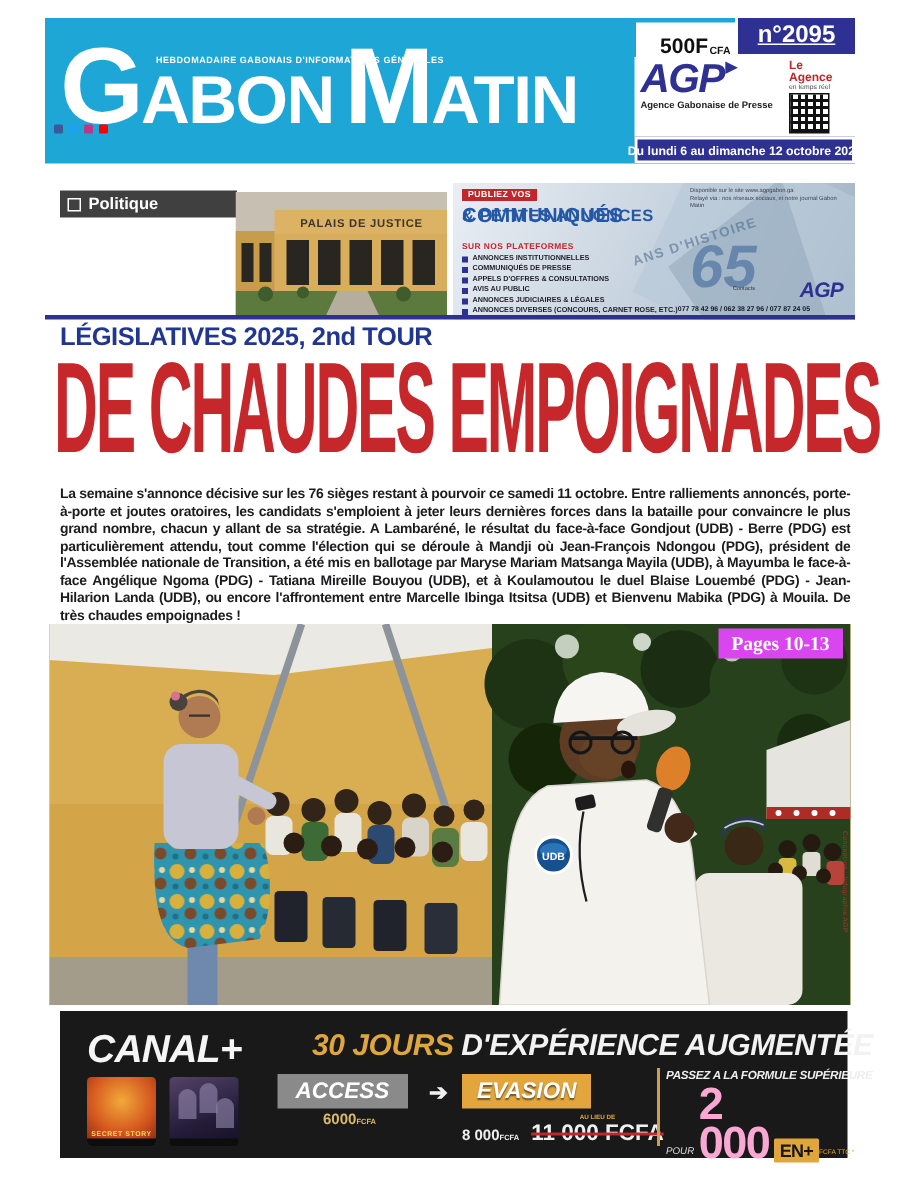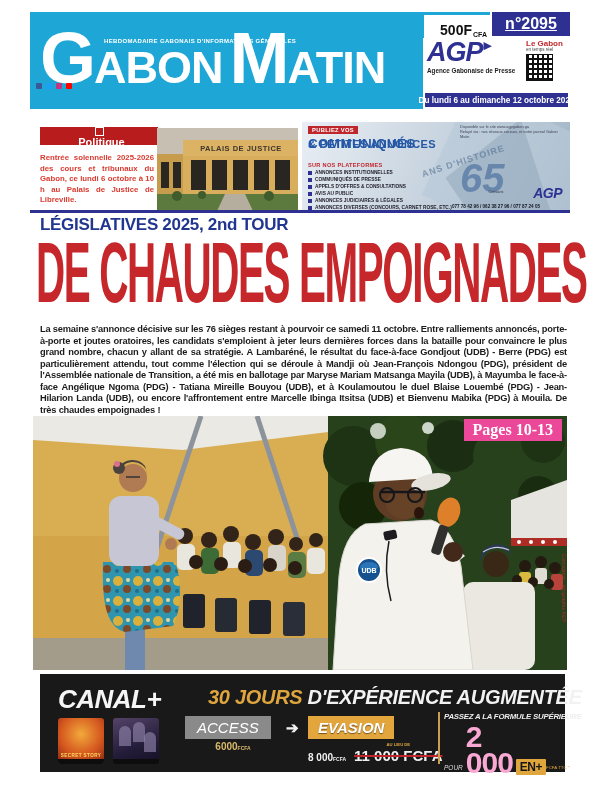--- a/index.html
+++ b/index.html
@@ -34,23 +34,23 @@
   .qr{width:25px;height:25px;margin-top:1px;border:1px solid #111;background-color:#fff;
       background-image:repeating-linear-gradient(0deg,#111 0 2px,transparent 2px 5px),
                        repeating-linear-gradient(90deg,#111 0 2px,transparent 2px 5px);}
   .social-row{position:absolute;left:6px;bottom:20px;display:flex;gap:4px;}
   .social-dot{width:6px;height:6px;border-radius:1px;}
   .date-bar{position:absolute;right:0;bottom:0;width:147px;height:18px;background:#2e3192;color:#fff;
             font-size:8.2px;font-weight:bold;display:flex;align-items:center;justify-content:center;
             border:2px solid #fff;box-sizing:border-box;white-space:nowrap;}
 
   
-  .politique-chip{position:absolute;left:40px;top:127px;width:118px;height:18px;background:#b91c1c;
+  .politique-chip{position:absolute;left:40px;top:127px;width:118px;height:18px;background:#404040;
                   color:#fff;font-weight:bold;font-size:11px;display:flex;align-items:center;
-                  padding-left:5px;box-sizing:border-box;flex-direction:column;}
+                  padding-left:5px;box-sizing:border-box;}
   .chip-square{width:7px;height:7px;border:1.5px solid #fff;margin-right:5px;flex:0 0 auto;}
   .brief{position:absolute;left:40px;top:153px;width:114px;font-size:7.8px;font-weight:bold;
          color:#d93a30;text-align:justify;line-height:1.35;}
   .court-photo{position:absolute;left:157px;top:128px;width:141px;height:83px;}
   .court-photo svg{display:block;width:100%;height:100%;}
 
   .agp-ad{position:absolute;left:302px;top:122px;width:268px;height:91px;overflow:hidden;
           background:linear-gradient(115deg,#e9eef4,#c3d0dc 55%,#9db1c3);}
   .ad-shape1{position:absolute;right:-20px;top:-10px;width:150px;height:120px;background:#b9c9d8;
              transform:rotate(25deg);opacity:.65;}
@@ -81,42 +81,42 @@
   .kicker{position:absolute;left:40px;top:215px;font-size:17px;font-weight:bold;color:#21368f;letter-spacing:-.3px;}
   .headline{position:absolute;left:36px;top:233px;font-size:86px;font-weight:bold;color:#c5272b;
             letter-spacing:-3px;line-height:.92;white-space:nowrap;transform:scaleX(.47);
             transform-origin:left top;}
   .lead{position:absolute;left:40px;top:324px;width:527px;height:92px;overflow:hidden;font-size:9.3px;
         line-height:11.5px;font-weight:bold;color:#1c1c1e;text-align:justify;letter-spacing:-.2px;}
 
   
   .photo{position:absolute;left:33px;top:416px;width:534px;height:254px;background:#caa850;}
   .photo svg{display:block;width:100%;height:100%;}
-  .pages-badge{position:absolute;right:5px;top:3px;background:#ec4899;color:#fff;
-               font-family:"Liberation Serif",serif;font-weight:bold;font-size:16px;padding:2px 9px;}
+  .pages-badge{position:absolute;right:5px;top:3px;background:#d946ef;color:#fff;
+               font-family:"Liberation Serif",serif;font-weight:bold;font-size:13px;padding:2px 9px;}
   .photo-credit{position:absolute;right:1px;top:138px;writing-mode:vertical-rl;font-size:4.5px;
                 color:#b03028;letter-spacing:.3px;}
 
   
   .canal{position:absolute;left:40px;top:674px;width:525px;height:98px;background:#191919;}
   .canal-brand{position:absolute;left:18px;top:10px;font-size:26px;font-weight:bold;font-style:italic;
                color:#f5f5f5;letter-spacing:-.5px;}
   .canal-headline{position:absolute;left:168px;top:12px;font-size:20px;font-weight:bold;font-style:italic;
                   white-space:nowrap;letter-spacing:-.3px;}
   .canal-headline .gold{color:#dfa63e;}
   .canal-headline .white{color:#f2f2f2;}
   .posters{position:absolute;left:18px;top:44px;display:flex;gap:9px;}
   .poster{width:46px;height:46px;border-radius:3px;position:relative;overflow:hidden;}
   .poster1{background:radial-gradient(circle at 50% 35%,#f2a93b,#d4571f 55%,#8c2710 95%);}
   .poster2{background:linear-gradient(160deg,#544368,#241d3a 60%,#141024);}
   .poster1 .plabel{position:absolute;left:0;right:0;bottom:6px;text-align:center;font-size:4.6px;
                    font-weight:bold;color:#ffd95e;letter-spacing:.4px;}
   .poster .pbar{position:absolute;left:0;right:0;bottom:0;height:5px;background:#0d0d0d;}
   .poster2 .fig{position:absolute;width:12px;height:20px;border-radius:6px 6px 0 0;background:#8d82a8;opacity:.65;}
-  .access-box{position:absolute;left:145px;top:42px;background:#8a8a8a;color:#fff;font-weight:normal;
+  .access-box{position:absolute;left:145px;top:42px;background:#8a8a8a;color:#fff;font-weight:bold;
               font-style:italic;font-size:15px;padding:3px 12px;}
   .access-price{position:absolute;left:150px;top:67px;width:86px;text-align:center;color:#d9ba6a;
                 font-weight:bold;font-size:10px;}
   .cur{font-size:5px;font-weight:bold;}
   .canal-arrow{position:absolute;left:246px;top:45px;color:#f0f0f0;font-size:15px;font-weight:bold;}
   .evasion-box{position:absolute;left:268px;top:42px;background:#e2a63d;color:#fff;font-weight:bold;
                font-style:italic;font-size:15px;padding:3px 10px;text-shadow:0 1px 1px rgba(0,0,0,.5);}
   .evasion-price{position:absolute;left:268px;top:69px;display:flex;gap:8px;align-items:flex-end;color:#f0f0f0;}
   .ev-now{font-size:10px;font-weight:bold;}
   .ev-old{display:flex;flex-direction:column;align-items:center;line-height:1;}
@@ -158,40 +158,39 @@
     <div class="white-panel">
       <div class="agp-row">
         <div>
           <div style="display:flex;align-items:flex-start;">
             <span class="agp-word">AGP</span>
             <span class="agp-tri">▶</span>
           </div>
           <div class="agency-name">Agence Gabonaise de Presse</div>
         </div>
         <div class="panel-right">
-          <div class="legabon">Le Gabon</div>
+          <div class="legabon">Le Agence</div>
           <div class="legabon-sub">en temps réel</div>
           <div class="qr"></div>
         </div>
       </div>
     </div>
     <div class="social-row">
       <span class="social-dot" style="background:#3b5998;"></span>
       <span class="social-dot" style="background:#1da1f2;"></span>
       <span class="social-dot" style="background:#c13584;"></span>
       <span class="social-dot" style="background:#ff0000;"></span>
     </div>
     <div class="date-bar">Du lundi 6 au dimanche 12 octobre 2025</div>
   </div>
 
   <div class="politique-chip">
     <span class="chip-square"></span>
     <span>Politique</span>
   </div>
-  <div class="brief">Rentrée solennelle 2025-2026 des cours et tribunaux du Gabon, ce lundi 6 octobre à 10 h au Palais de Justice de Libreville.</div>
 
   <div class="court-photo">
     <svg viewBox="0 0 141 83" preserveAspectRatio="none">
       <rect x="0" y="0" width="141" height="83" fill="#c7c0b2"></rect>
       <rect x="0" y="26" width="30" height="40" fill="#c79c4c"></rect>
       <rect x="4" y="34" width="8" height="26" fill="#2a2723"></rect>
       <rect x="16" y="34" width="8" height="26" fill="#2a2723"></rect>
       <rect x="26" y="12" width="115" height="16" fill="#dcb264"></rect>
       <rect x="26" y="28" width="115" height="38" fill="#d8ad5c"></rect>
       <text x="84" y="23" text-anchor="middle" font-size="7.5" font-weight="bold" fill="#3c362c" letter-spacing="0.5" font-family="Liberation Sans, sans-serif">PALAIS DE JUSTICE</text>

